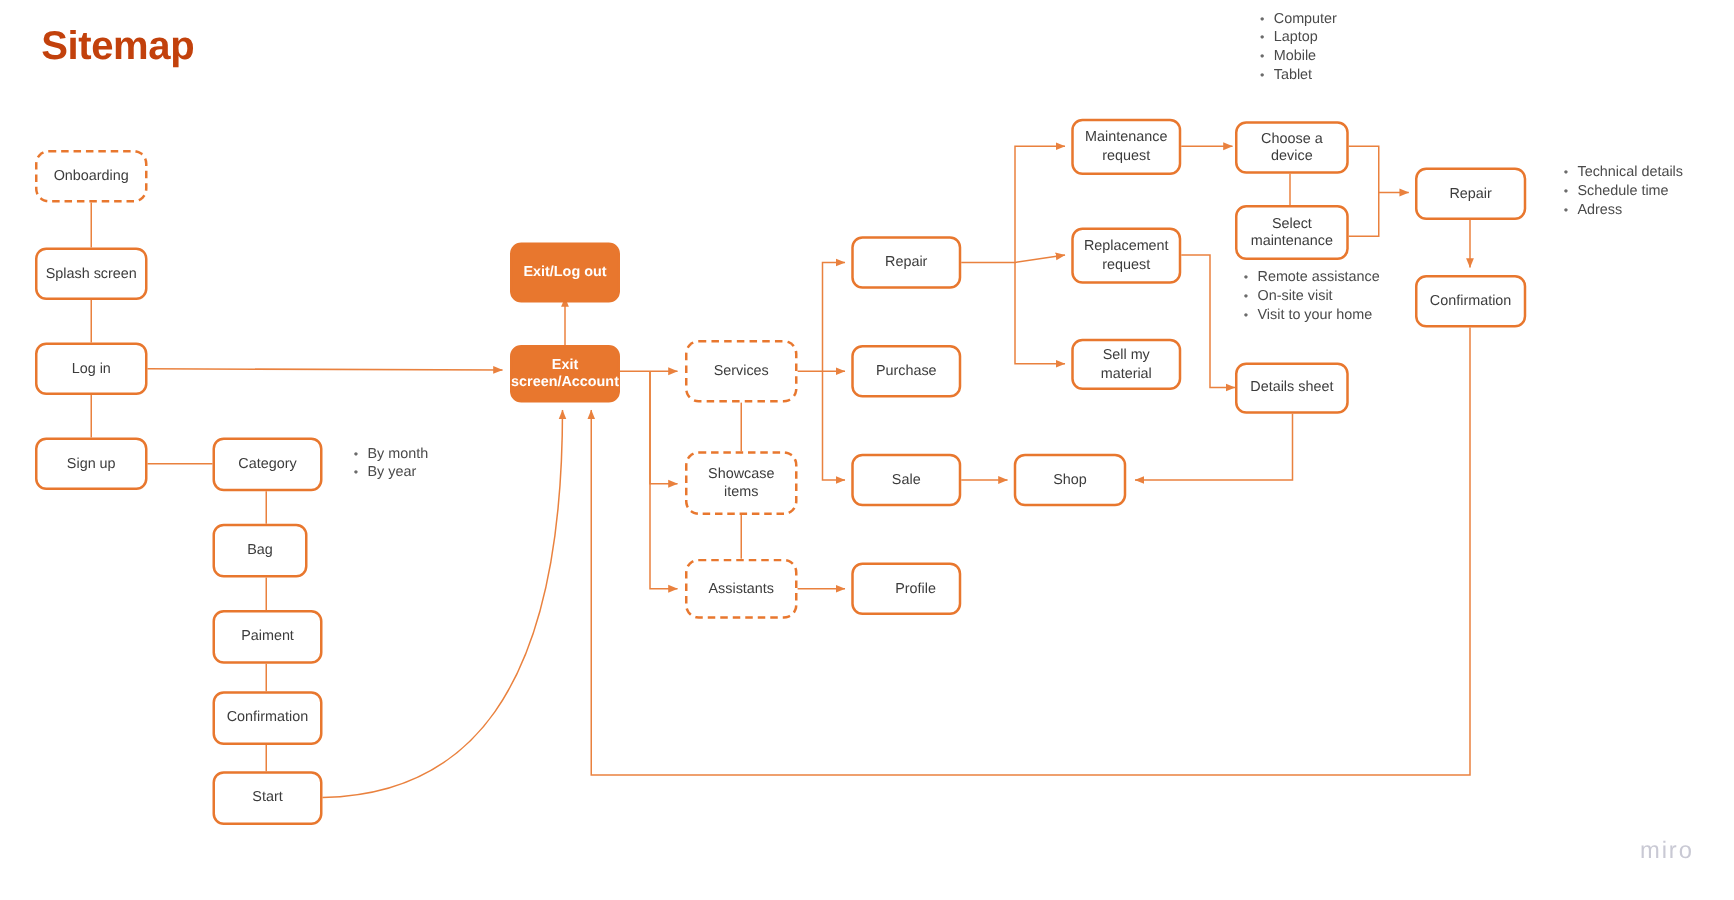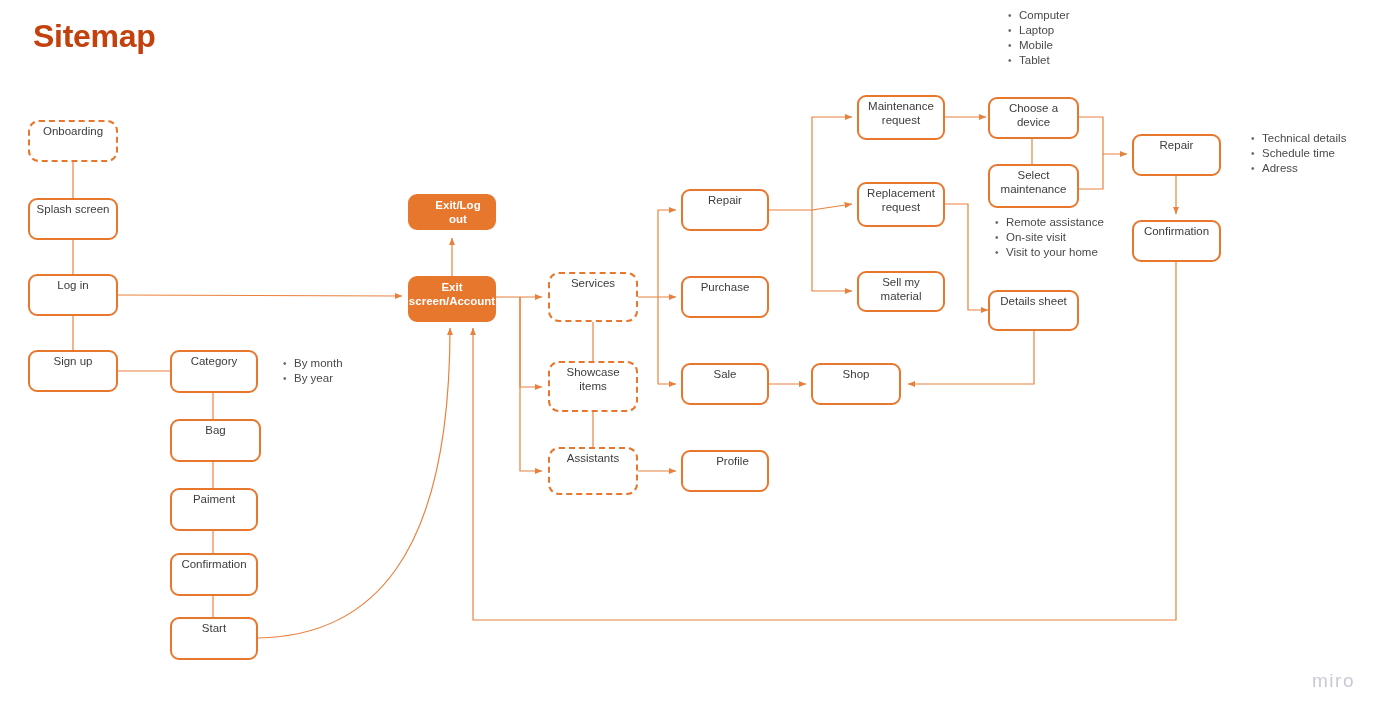--- a/index.html
+++ b/index.html
@@ -41,20 +41,21 @@
     letter-spacing: -0.3px;
   }
 
   .node {
     position: absolute;
     box-sizing: border-box;
     border: 2px solid #E8772E;
     border-radius: 9px;
     background: #ffffff;
     display: flex;
+    align-items: center;
     justify-content: center;
     text-align: center;
     font-size: 11.5px;
     line-height: 1.22;
     color: #3c3c3c;
     padding: 2px 4px;
   }
   .node.dashed {
     border-style: dashed;
     border-width: 2.5px;
@@ -182,37 +183,37 @@
   </div>
 
   <div class="node" style="left:28px;  top:350px; width:90px;  height:42px;">
     <span>Sign up</span>
   </div>
 
   <div class="node" style="left:170px; top:350px; width:88px;  height:43px;">
     <span>Category</span>
   </div>
 
-  <div class="node" style="left:170px; top:419px; width:91px;  height:43px;">
+  <div class="node" style="left:170px; top:419px; width:76px;  height:43px;">
     <span>Bag</span>
   </div>
 
   <div class="node" style="left:170px; top:488px; width:88px;  height:43px;">
     <span>Paiment</span>
   </div>
 
   <div class="node" style="left:170px; top:553px; width:88px;  height:43px;">
     <span>Confirmation</span>
   </div>
 
   <div class="node" style="left:170px; top:617px; width:88px;  height:43px;">
     <span>Start</span>
   </div>
 
-  <div class="node filled" style="left:408px; top:194px; width:88px;  height:36px;padding-left:16px;">
+  <div class="node filled" style="left:408px; top:194px; width:88px;  height:48px;">
     <span>Exit/Log out</span>
   </div>
 
   <div class="node filled" style="left:408px; top:276px; width:88px;  height:46px;">
     <span>Exit screen/Account</span>
   </div>
 
   <div class="node dashed" style="left:548px; top:272px; width:90px;  height:50px;">
     <span>Services</span>
   </div>

